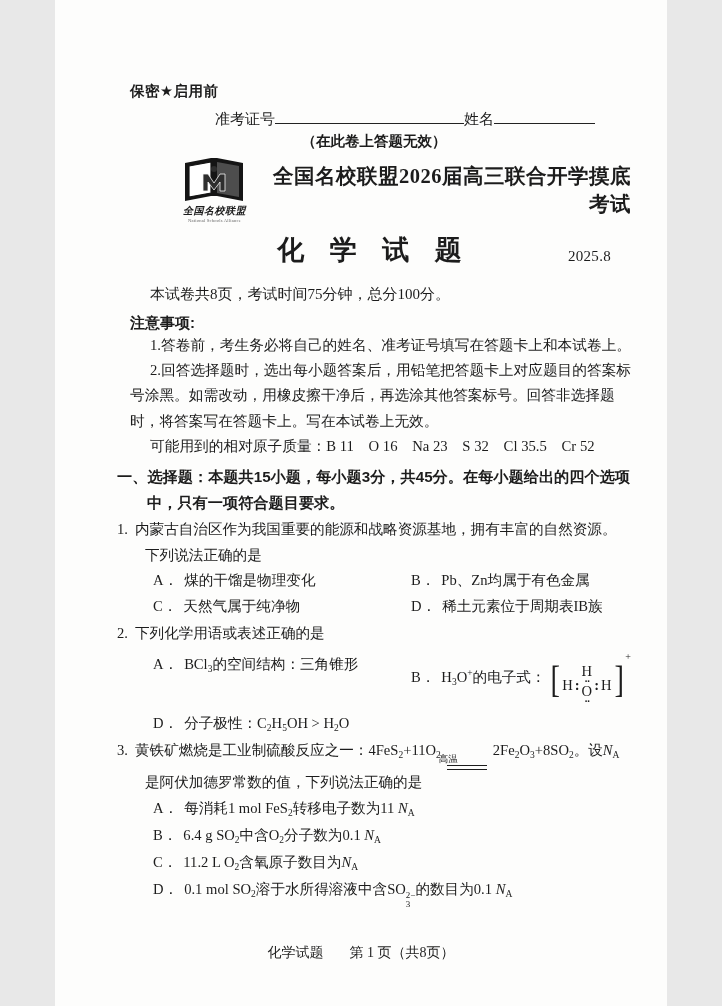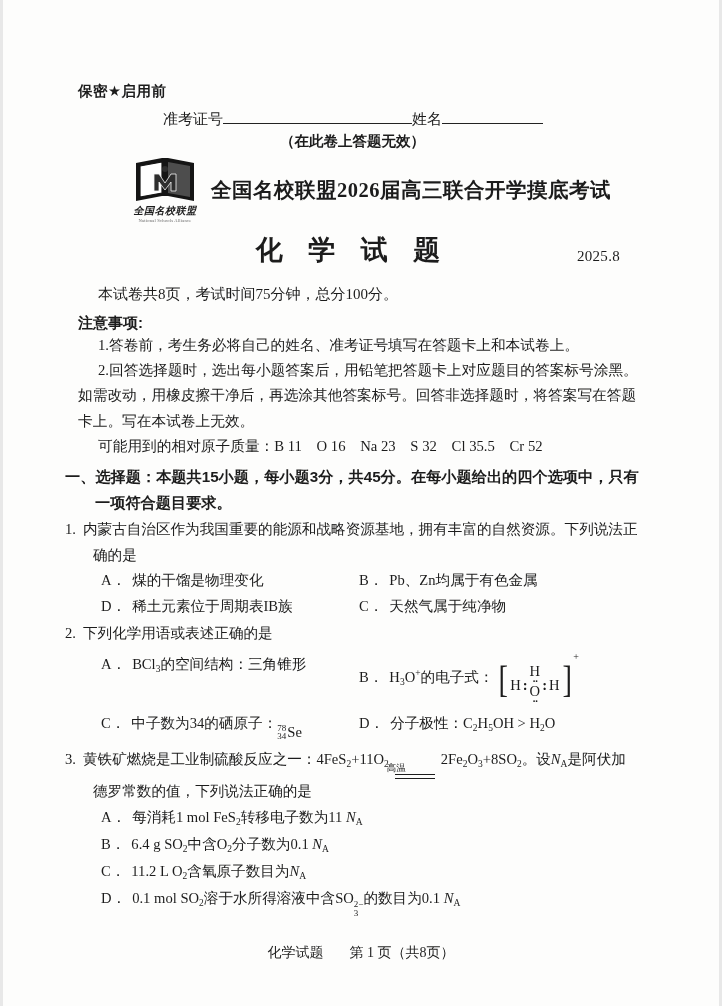--- a/index.html
+++ b/index.html
@@ -1,25 +1,25 @@
 <!DOCTYPE html>
 <html><head>
 <meta charset="utf-8">
 <style>
   * { box-sizing: border-box; }
   html, body { margin: 0; padding: 0; background: #e8e8e8; }
   .page {
     position: relative;
-    width: 716px; height: 1006px;
+    width: 612px; height: 1006px;
     margin: 0 auto;
     background: #fdfdfc;
     color: #1c1c1c;
     font-family: "Liberation Serif", "DejaVu Serif", serif;
     font-size: 14.6px;
-    padding: 82px 79px 0 62px;
+    padding: 82px 36px 0 62px;
     overflow: hidden;
   }
   .hei { font-family: "Liberation Sans", "DejaVu Sans", sans-serif; font-weight: 700; }
 
   .secrecy { margin-left: 13px; font-size: 14.5px; letter-spacing: .5px; }
 
   .id-line { margin: 8px 0 0 98px; font-size: 15px; }
   .blank { display: inline-block; border-bottom: 1.2px solid #222; height: 15px; vertical-align: baseline; }
   .blank-long { width: 189px; }
   .blank-short { width: 101px; }
@@ -134,46 +134,39 @@
     <span>可能用到的相对原子质量：</span><span>B 11　O 16　Na 23　S 32　Cl 35.5　Cr 52</span>
   </div>
 
   <div class="section-title hei">一、选择题：本题共15小题，每小题3分，共45分。在每小题给出的四个选项中，只有一项符合题目要求。</div>
 
   <div class="question">
     <p class="stem"><span class="qnum">1.</span><span>内蒙古自治区作为我国重要的能源和战略资源基地，拥有丰富的自然资源。下列说法正确的是</span></p>
     <div class="opts opts-grid">
       <div class="opt"><span class="olab">A．</span><span>煤的干馏是物理变化</span></div>
       <div class="opt"><span class="olab">B．</span><span>Pb、Zn均属于有色金属</span></div>
+      <div class="opt"><span class="olab">C．</span><span>天然气属于纯净物</span></div>
       <div class="opt"><span class="olab">D．</span><span>稀土元素位于周期表IB族</span></div>
-      <div class="opt"><span class="olab">C．</span><span>天然气属于纯净物</span></div>
     </div>
   </div>
 
   <div class="question">
     <p class="stem"><span class="qnum">2.</span><span>下列化学用语或表述正确的是</span></p>
     <div class="opts opts-grid">
       <div class="opt opt-tall"><span class="olab">A．</span><span>BCl<sub>3</sub>的空间结构：三角锥形</span></div>
       <div class="opt opt-tall"><span class="olab">B．</span><span>H<sub>3</sub>O<sup>+</sup>的电子式：<span class="lewis">
               <span class="lw-br">[</span>
               <span class="lw-row">H<span class="lw-c">:</span><span class="lw-stack">
                   <span>H</span>
                   <span class="lw-d">··</span>
                   <span>O</span>
                   <span class="lw-d">··</span>
                 </span><span class="lw-c">:</span>H</span>
               <span class="lw-br">]</span>
               <span class="lw-plus">+</span>
-            </span></span></div>
-      <div class="opt"><span class="olab">C．</span><span>中子数为34的硒原子：<span class="iso">
-              <span class="iso-nn">
-                <span>78</span>
-                <span>34</span>
-              </span>
-              <span>Se</span>
             </span></span></div>
       <div class="opt"><span class="olab">D．</span><span>分子极性：C<sub>2</sub>H<sub>5</sub>OH &gt; H<sub>2</sub>O</span></div>
     </div>
   </div>
 
   <div class="question">
     <p class="stem"><span class="qnum">3.</span><span>黄铁矿燃烧是工业制硫酸反应之一：4FeS<sub>2</sub>+11O<sub>2</sub><span class="rxn">
             <span class="rxn-t">高温</span>
             <span class="rxn-l"></span>
           </span>2Fe<sub>2</sub>O<sub>3</sub>+8SO<sub>2</sub>。设<i>N</i><sub>A</sub>是阿伏加德罗常数的值，下列说法正确的是</span></p>

